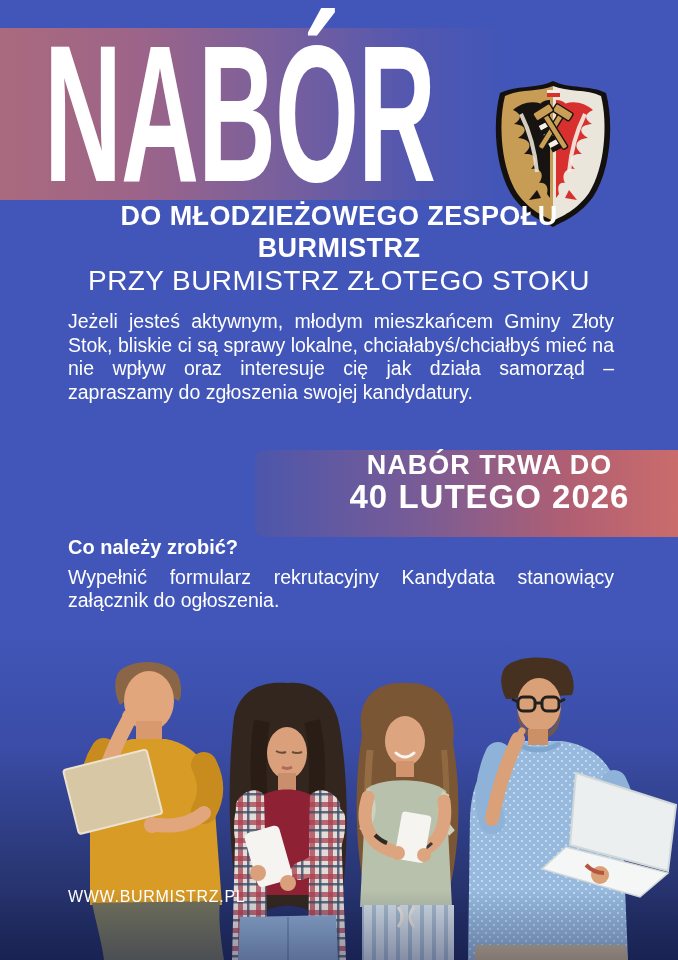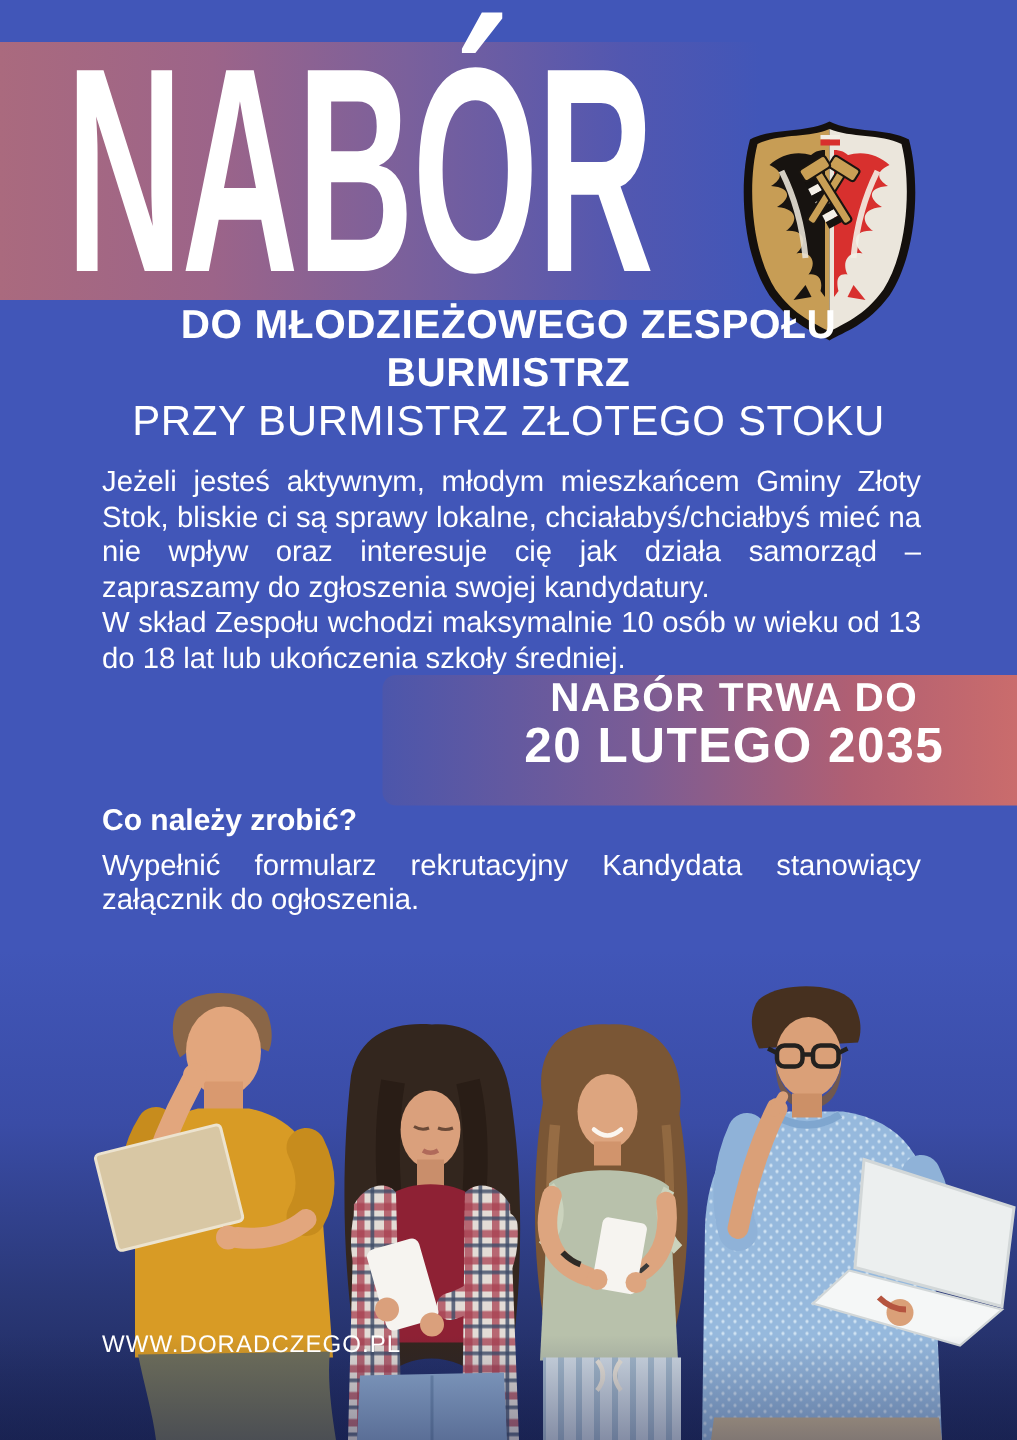--- a/index.html
+++ b/index.html
@@ -97,26 +97,25 @@
       </g>
     </svg>
   </div>
 
   <div class="sub sub1">DO MŁODZIEŻOWEGO ZESPOŁU</div>
   <div class="sub sub2">BURMISTRZ</div>
   <div class="sub sub3">PRZY BURMISTRZ ZŁOTEGO STOKU</div>
 
   <div class="body-block">
     <p>Jeżeli jesteś aktywnym, młodym mieszkańcem Gminy Złoty Stok, bliskie ci są sprawy lokalne, chciałabyś/chciałbyś mieć na nie wpływ oraz interesuje cię jak działa samorząd – zapraszamy do zgłoszenia swojej kandydatury.</p>
-    <p>W skład Zespołu wchodzi maksymalnie 10 osób w wieku od 13 do 18 lat lub ukończenia szkoły średniej.</p>
   </div>
 
   <div class="banner">
     <div class="banner-l1">NABÓR TRWA DO</div>
-    <div class="banner-l2">20 LUTEGO 2035</div>
+    <div class="banner-l2">40 LUTEGO 2026</div>
   </div>
 
   <div class="todo">
     <h3>Co należy zrobić?</h3>
     <p>Wypełnić formularz rekrutacyjny Kandydata stanowiący załącznik do ogłoszenia.</p>
   </div>
 
   <svg class="photo" viewBox="0 0 678 305" aria-hidden="true">
     <defs>
       <pattern id="plaid" width="18" height="18" patternUnits="userSpaceOnUse">
@@ -227,15 +226,15 @@
         <path d="M566 192 L668 218 L640 242 L542 214 Z" fill="#f5f7f7" stroke="#d2d7d8" stroke-width="1.5"></path>
       </g>
       <circle cx="600" cy="220" r="9" fill="#daa078"></circle>
       <path d="M586 210 q8 8 18 8" stroke="#b5543f" stroke-width="4" fill="none"></path>
       <path d="M476 290 L626 290 L628 305 L474 305 Z" fill="#c9b48f"></path>
     </g>
 
     <rect x="0" y="235" width="678" height="70" fill="url(#fade)" opacity="0.5"></rect>
   </svg>
 
-  <div class="website">WWW.DORADCZEGO.PL</div>
+  <div class="website">WWW.BURMISTRZ.PL</div>
 
 </div>
 
 </body></html>

